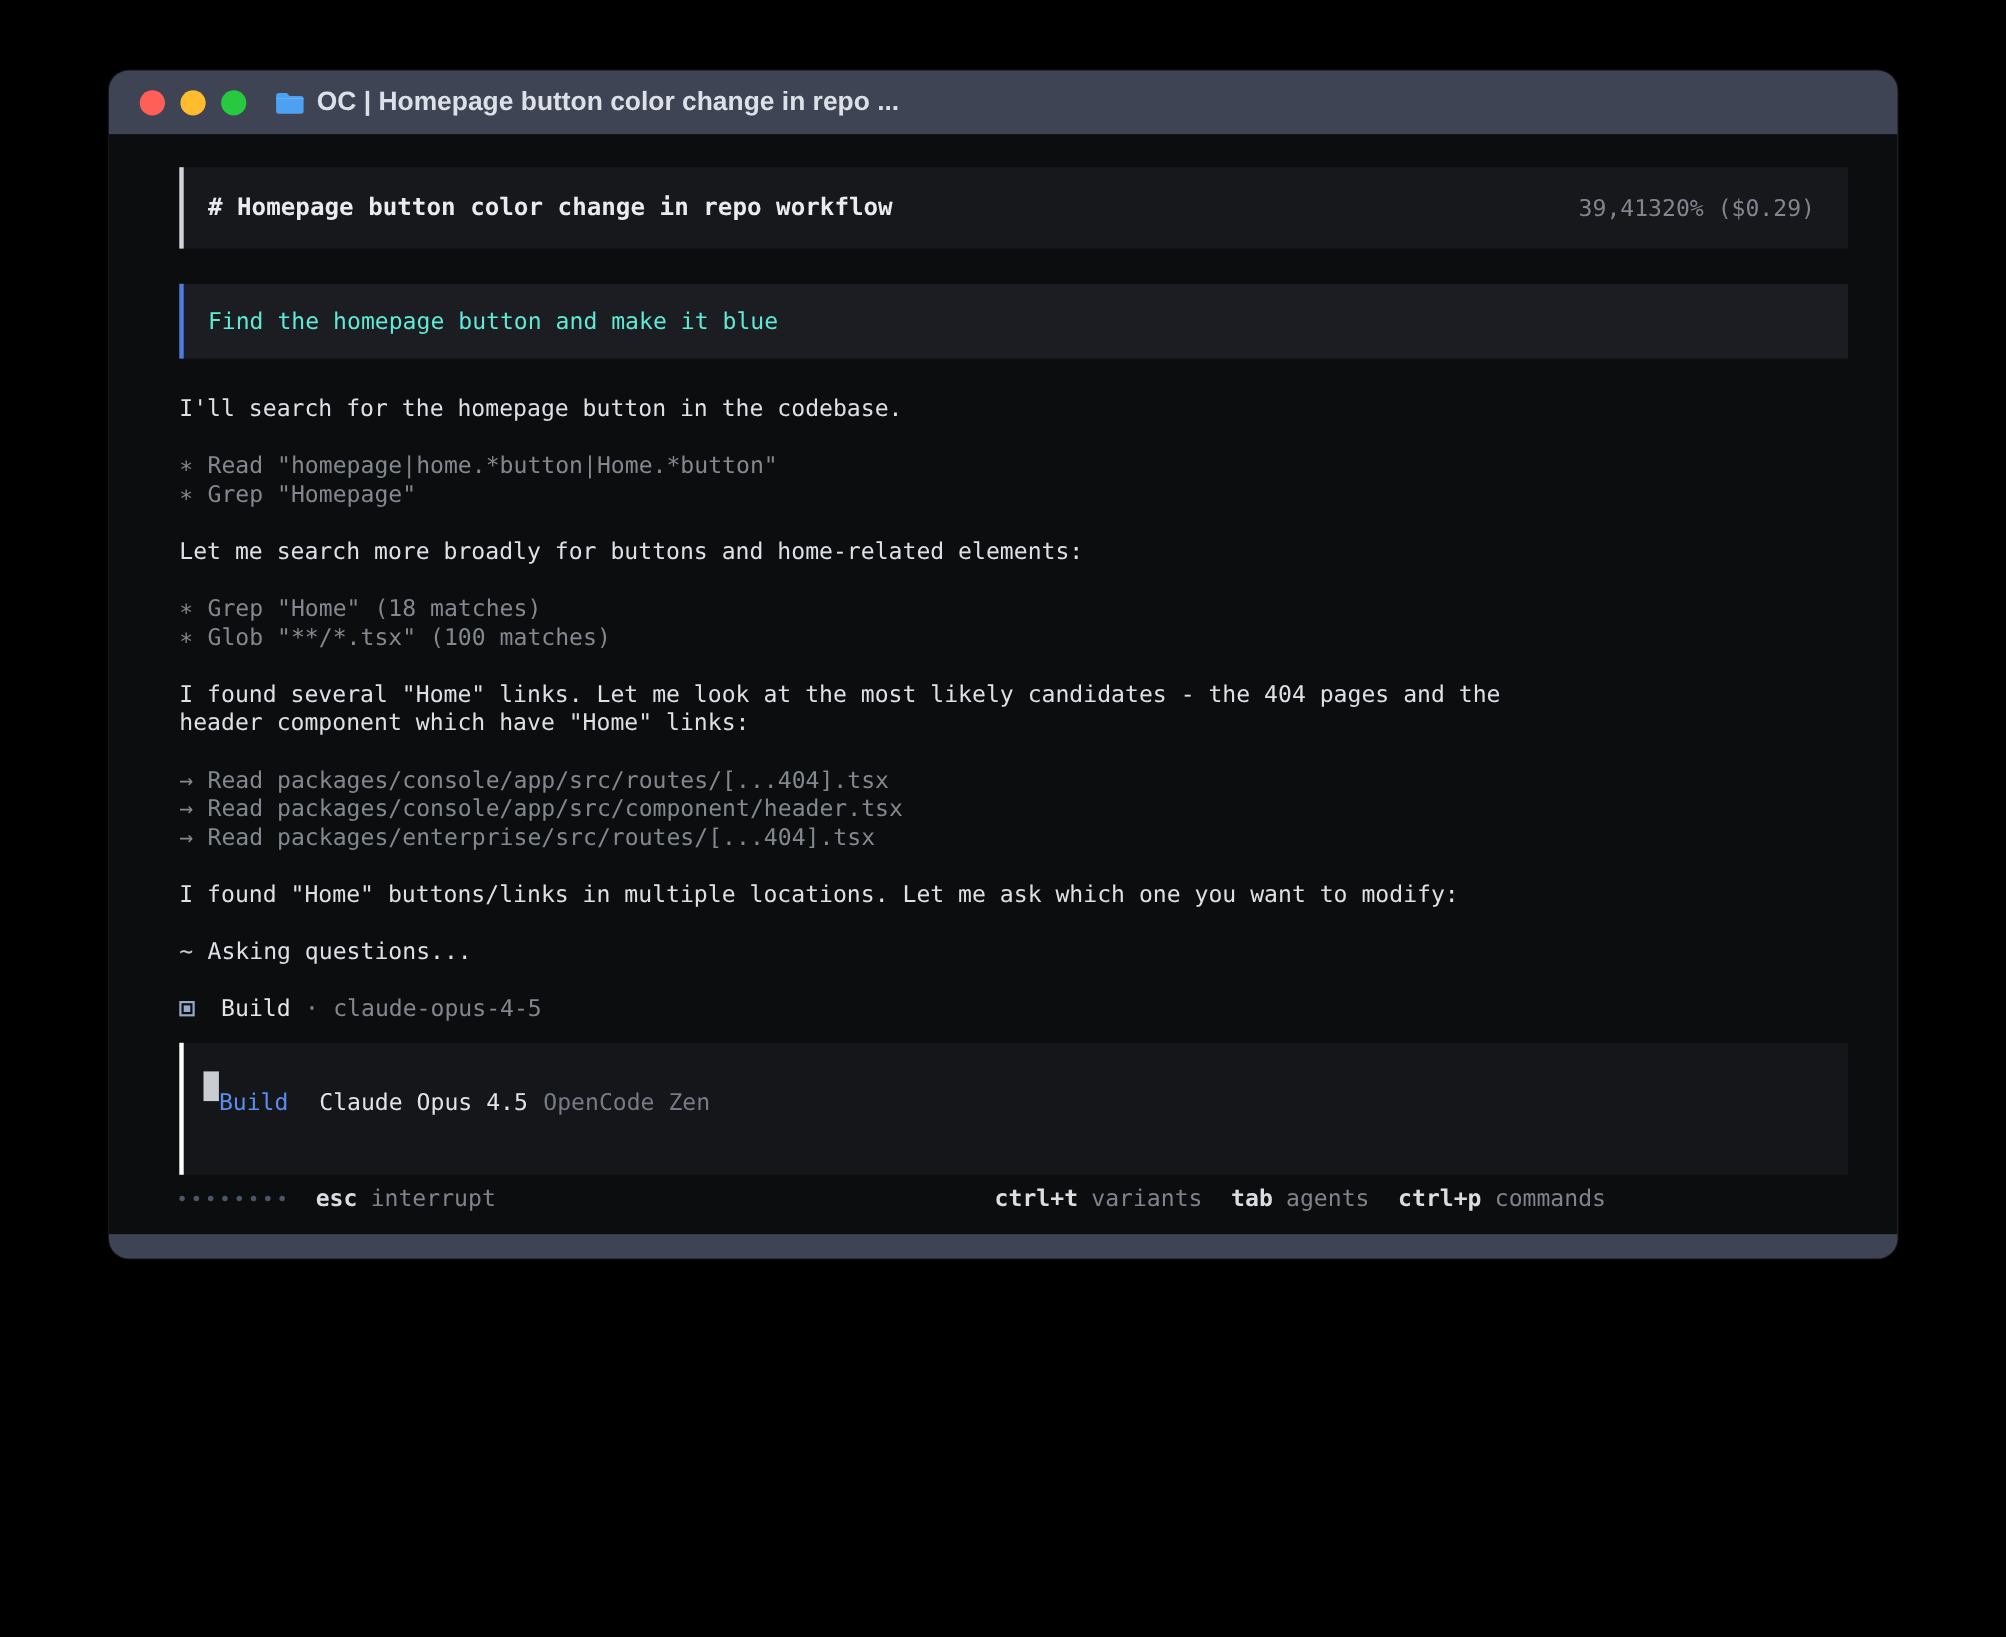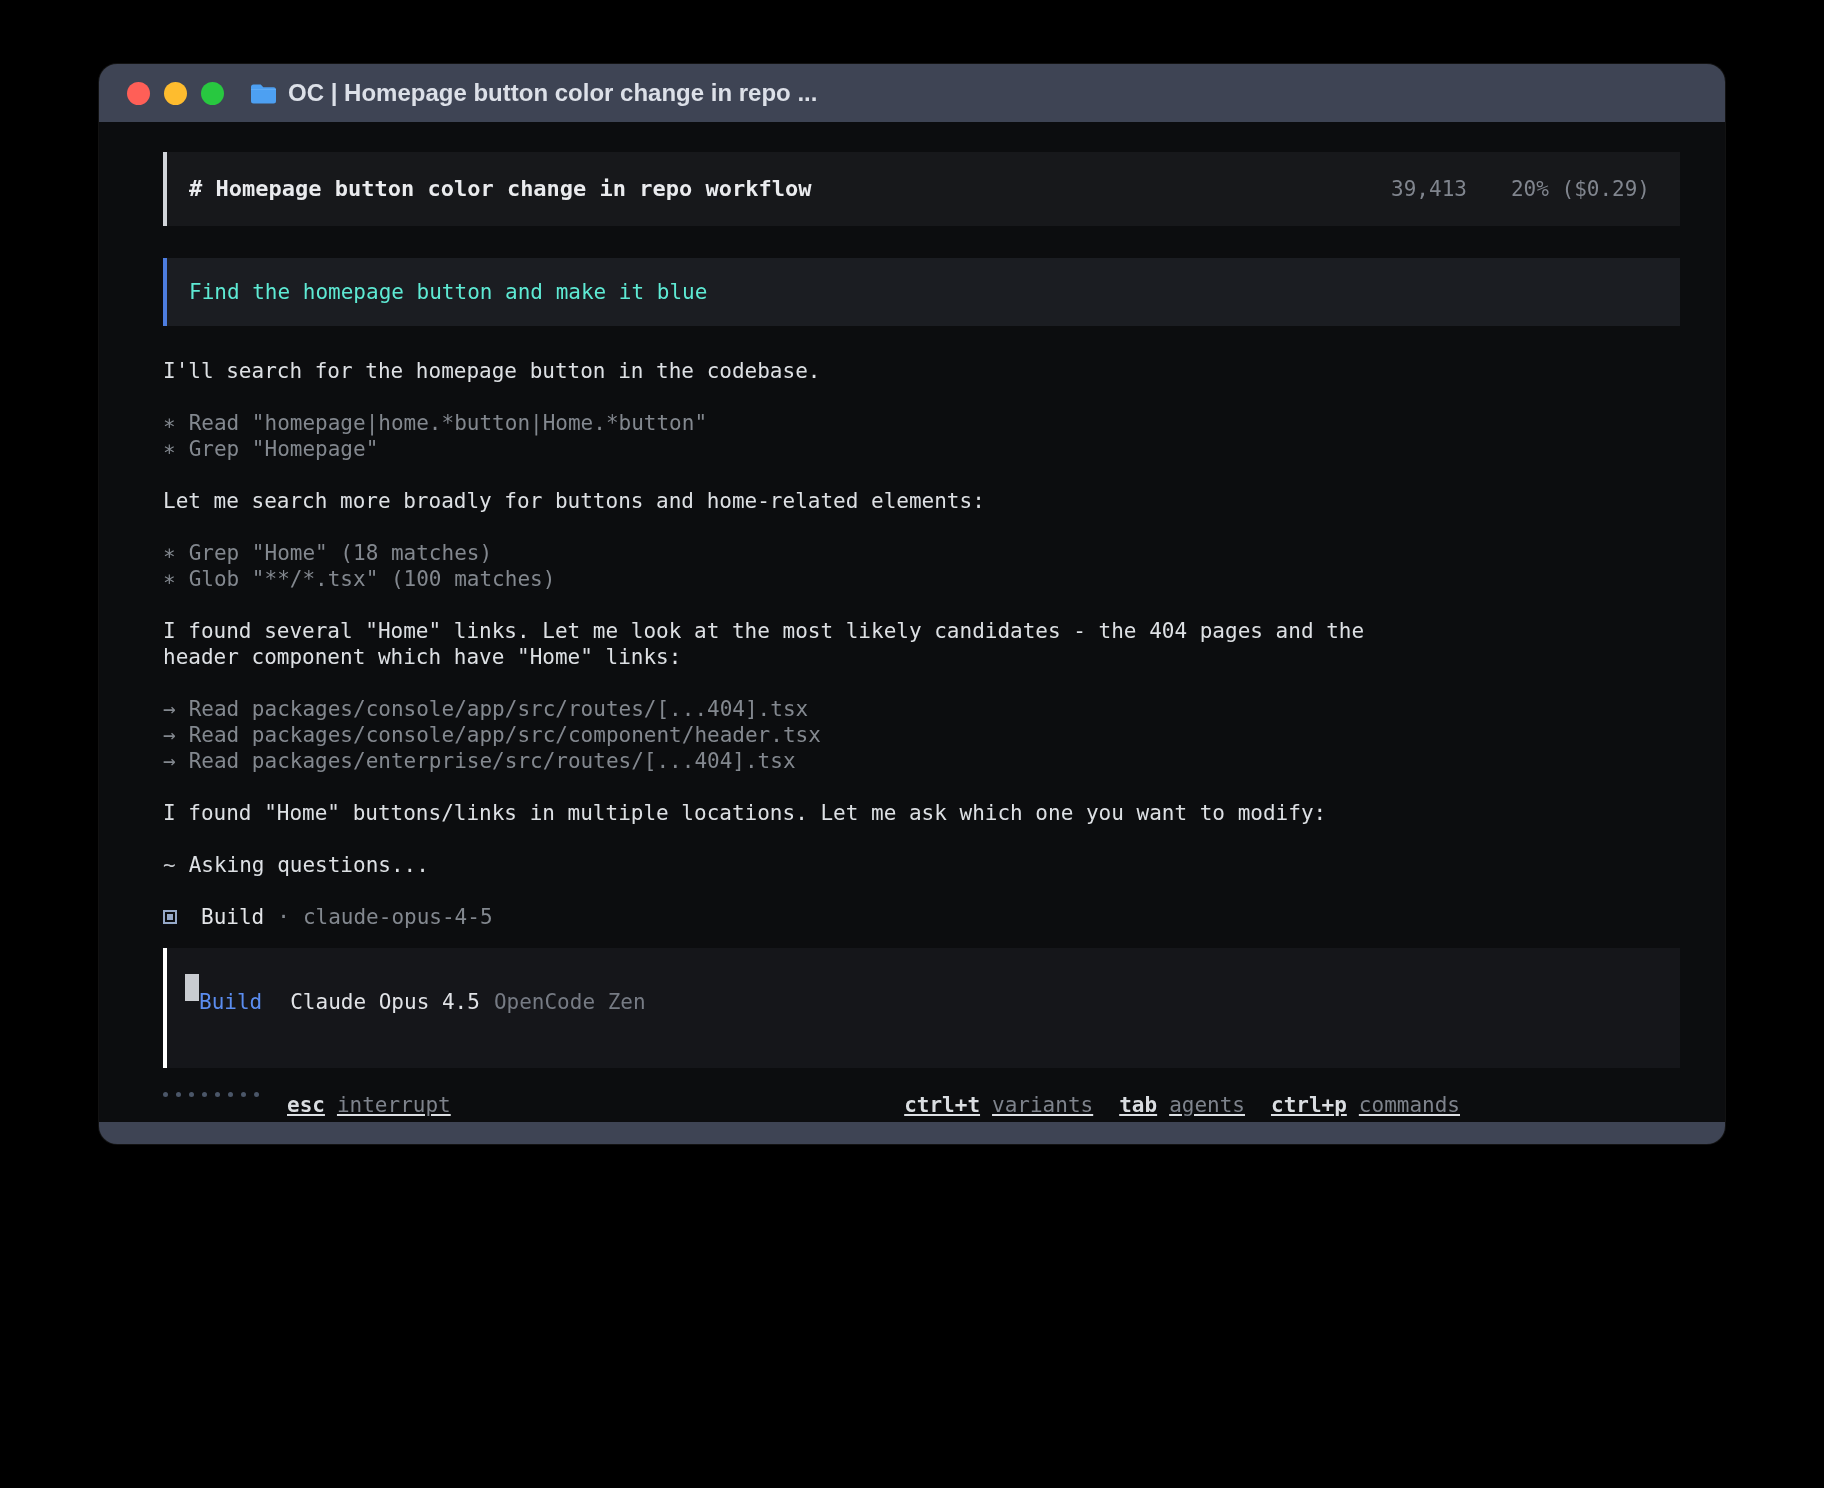--- a/index.html
+++ b/index.html
@@ -35,21 +35,21 @@
     padding:30px 45px 0 64px; font-size:21px; line-height:26px; overflow:hidden;
   }
   .bottom-strip { height:22px; flex:0 0 auto; }
 
   .session-header {
     height:74px; background:#17181b; border-left:4px solid #d2d5da;
     display:flex; align-items:center; justify-content:space-between;
     padding:0 30px 0 22px;
   }
   .session-title { font-weight:700; color:#eaebee; font-size:22px; }
-  .session-stats { color:#80858e; display:flex; gap:44px; }
+  .session-stats { color:#80858e; display:flex; }
 
   .user-message {
     margin-top:32px; height:68px; background:#1b1d22;
     border-left:4px solid #4d7de0; display:flex; align-items:center;
     padding:0 22px; color:#5eead4;
   }
 
   .msg { margin-top:26px; max-width:1250px; color:#dde0e4; }
   .msg.first { margin-top:32px; }
 
@@ -71,21 +71,21 @@
     margin-top:18px; height:120px; background:#15161a;
     border-left:4px solid #ffffff; padding:26px 24px 0 18px;
     display:flex; flex-direction:row; cursor:text;
   }
   .cursor { width:14px; height:27px; background:#c9ccd1; }
   .model-line { margin-top:15px; white-space:nowrap; }
   .badge-agent { color:#5b8df0; margin-right:28px; }
   .model-name { color:#e1e3e7; margin-right:14px; }
   .provider-name { color:#767b84; }
 
-  .status-bar { margin-top:24px; height:26px; display:flex; align-items:flex-start;text-decoration:underline; }
+  .status-bar { margin-top:8px; height:26px; display:flex; align-items:center; }
   .spinner { display:flex; gap:8px; margin-right:28px; }
   .spinner .dot { width:5px; height:5px; border-radius:50%; background:#4b5668; }
   .key { color:#dadde1; font-weight:700; margin-right:12px; }
   .hint-label { color:#7e838c; }
   .status-right { margin-left:auto; margin-right:220px; display:flex; }
   .status-right .hint { margin-left:26px; }
 </style>
 </head>
 <body>
 

